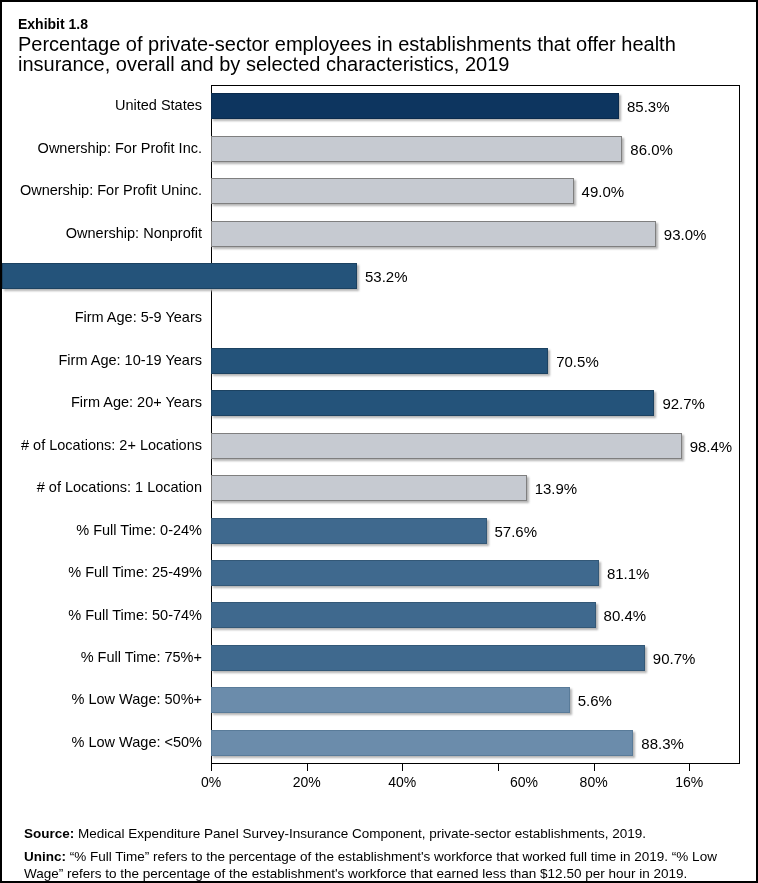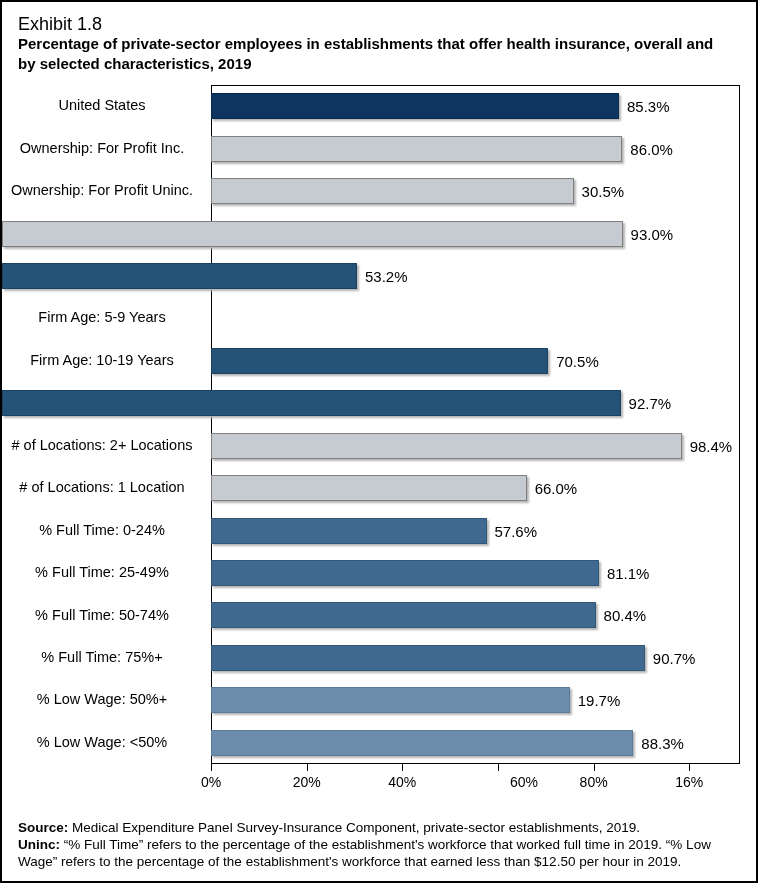--- a/index.html
+++ b/index.html
@@ -2,31 +2,31 @@
 <html><head>
 <meta charset="utf-8">
 <style>
   html,body{margin:0;padding:0;background:#fff;}
   .page{
     position:relative;width:758px;height:883px;box-sizing:border-box;
     background:#ffffff;border:2px solid #000;overflow:hidden;
     font-family:"Liberation Sans",sans-serif;color:#000;
   }
   .title-block{position:absolute;left:16px;top:12px;width:714px;}
-  .exhibit-number{font-weight:normal;font-size:18px;line-height:20px;}
-  .chart-heading{font-weight:bold;font-size:15px;line-height:20px;max-width:706px;}
+  .exhibit-number{font-weight:bold;font-size:14px;line-height:20px;}
+  .chart-heading{font-weight:normal;font-size:20px;line-height:20px;max-width:706px;}
   .chart{position:absolute;left:0;top:83px;width:754px;height:725px;}
   .plot-box{
     position:absolute;left:209px;top:0;width:529px;height:679px;
     border:1px solid #000;background:#fff;box-sizing:border-box;
   }
   .rows{position:absolute;left:0;top:0;width:738px;height:679px;display:flex;flex-direction:column;}
   .row{flex:1 1 0;display:flex;align-items:center;}
   .cat-label{
-    width:200px;padding-right:9px;flex:0 0 auto;text-align:center;
+    width:200px;padding-right:9px;flex:0 0 auto;text-align:right;
     font-size:14.5px;line-height:1.1;white-space:nowrap;
   }
   .track{position:relative;flex:1 1 auto;height:100%;}
   .bar{
     position:absolute;left:0;top:50%;transform:translateY(-50%);
     height:26px;box-sizing:border-box;border:1px solid #000;
     box-shadow:2px 2px 2px #b4b4b4;
   }
   .val{
     position:absolute;top:50%;transform:translateY(-50%);
@@ -35,21 +35,21 @@
   .x-axis{position:absolute;left:209px;top:678px;width:529px;height:42px;}
   .tick{position:absolute;top:1px;width:1px;height:7px;background:#000;}
   .tick-label{
     position:absolute;top:11px;transform:translateX(-50%);
     font-size:14px;white-space:nowrap;
   }
   .footnotes{
     position:absolute;left:16px;top:817px;width:726px;
     font-size:13.5px;line-height:17px;
   }
-  .footnotes p{margin:0;}
+  .footnotes p{margin:6px;}
   .b{font-weight:bold;}
 </style>
 </head>
 <body>
 
 <div class="page">
 
   <div class="title-block">
     <div class="exhibit-number">Exhibit 1.8</div>
     <div class="chart-heading">Percentage of private-sector employees in establishments that offer health insurance, overall and by selected characteristics, 2019</div>
@@ -69,24 +69,25 @@
           <div class="cat-label">Ownership: For Profit Inc.</div>
           <div class="track">
             <div class="bar" style="width: 77.7577%; background: rgb(198, 202, 209); border-color: rgb(127, 127, 127);"></div>
             <div class="val" style="left: calc(77.7577% + 8px);">86.0%</div>
           </div>
         </div>
         <div class="row">
           <div class="cat-label">Ownership: For Profit Uninc.</div>
           <div class="track">
             <div class="bar" style="width: 68.5353%; background: rgb(198, 202, 209); border-color: rgb(127, 127, 127);"></div>
-            <div class="val" style="left: calc(68.5353% + 8px);">30.5%</div>
+            <div class="val" style="left: calc(68.5353% + 8px);">49.0%</div>
           </div>
         </div>
         <div class="row">
+          <div class="cat-label">Ownership: Nonprofit</div>
           <div class="track">
             <div class="bar" style="width: 84.0868%; background: rgb(198, 202, 209); border-color: rgb(127, 127, 127);"></div>
             <div class="val" style="left: calc(84.0868% + 8px);">93.0%</div>
           </div>
         </div>
         <div class="row">
           <div class="track">
             <div class="bar" style="width: 48.1013%; background: rgb(36, 83, 122); border-color: rgb(28, 66, 97);"></div>
             <div class="val" style="left: calc(48.1013% + 8px); text-align: right;">53.2%</div>
           </div>
@@ -95,37 +96,38 @@
           <div class="cat-label">Firm Age: 5-9 Years</div>
         </div>
         <div class="row">
           <div class="cat-label">Firm Age: 10-19 Years</div>
           <div class="track">
             <div class="bar" style="width: 63.7432%; background: rgb(36, 83, 122); border-color: rgb(28, 66, 97);"></div>
             <div class="val" style="left: calc(63.7432% + 8px);">70.5%</div>
           </div>
         </div>
         <div class="row">
+          <div class="cat-label">Firm Age: 20+ Years</div>
           <div class="track">
             <div class="bar" style="width: 83.8156%; background: rgb(36, 83, 122); border-color: rgb(28, 66, 97);"></div>
             <div class="val" style="left: calc(83.8156% + 8px);">92.7%</div>
           </div>
         </div>
         <div class="row">
           <div class="cat-label"># of Locations: 2+ Locations</div>
           <div class="track">
             <div class="bar" style="width: 88.9693%; background: rgb(198, 202, 209); border-color: rgb(127, 127, 127);"></div>
             <div class="val" style="left: calc(88.9693% + 8px);">98.4%</div>
           </div>
         </div>
         <div class="row">
           <div class="cat-label"># of Locations: 1 Location</div>
           <div class="track">
             <div class="bar" style="width: 59.6745%; background: rgb(198, 202, 209); border-color: rgb(127, 127, 127);"></div>
-            <div class="val" style="left: calc(59.6745% + 8px);">66.0%</div>
+            <div class="val" style="left: calc(59.6745% + 8px);">13.9%</div>
           </div>
         </div>
         <div class="row">
           <div class="cat-label">% Full Time: 0-24%</div>
           <div class="track">
             <div class="bar" style="width: 52.0796%; background: rgb(63, 105, 142); border-color: rgb(51, 88, 119);"></div>
             <div class="val" style="left: calc(52.0796% + 8px);">57.6%</div>
           </div>
         </div>
         <div class="row">
@@ -146,21 +148,21 @@
           <div class="cat-label">% Full Time: 75%+</div>
           <div class="track">
             <div class="bar" style="width: 82.0072%; background: rgb(63, 105, 142); border-color: rgb(51, 88, 119);"></div>
             <div class="val" style="left: calc(82.0072% + 8px);">90.7%</div>
           </div>
         </div>
         <div class="row">
           <div class="cat-label">% Low Wage: 50%+</div>
           <div class="track">
             <div class="bar" style="width: 67.8119%; background: rgb(107, 140, 171); border-color: rgb(89, 123, 153);"></div>
-            <div class="val" style="left: calc(67.8119% + 8px);">19.7%</div>
+            <div class="val" style="left: calc(67.8119% + 8px);">5.6%</div>
           </div>
         </div>
         <div class="row">
           <div class="cat-label">% Low Wage: &lt;50%</div>
           <div class="track">
             <div class="bar" style="width: 79.8373%; background: rgb(107, 140, 171); border-color: rgb(89, 123, 153);"></div>
             <div class="val" style="left: calc(79.8373% + 8px);">88.3%</div>
           </div>
         </div>
       </div>

